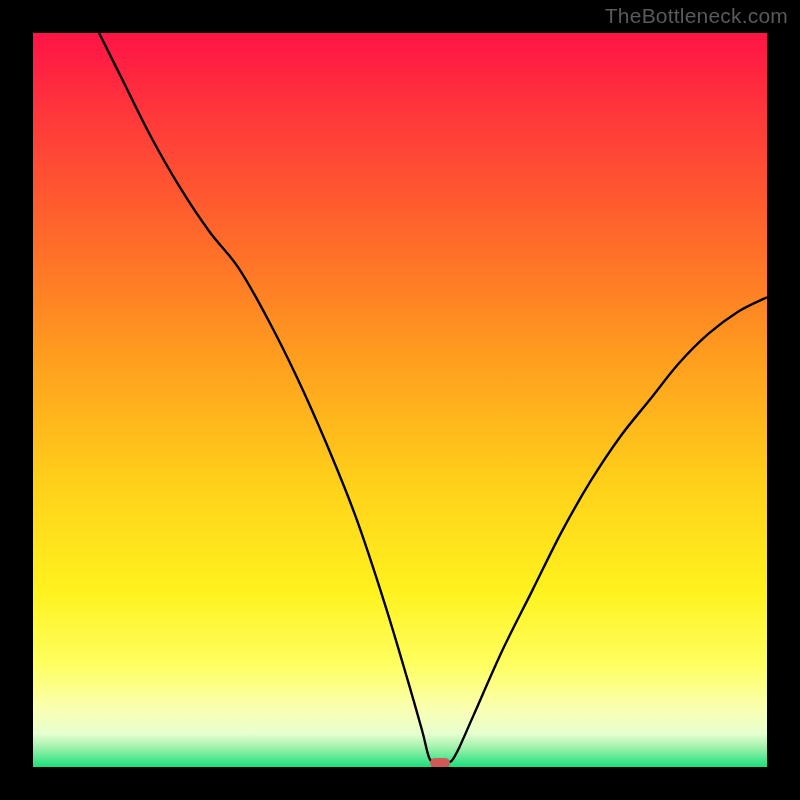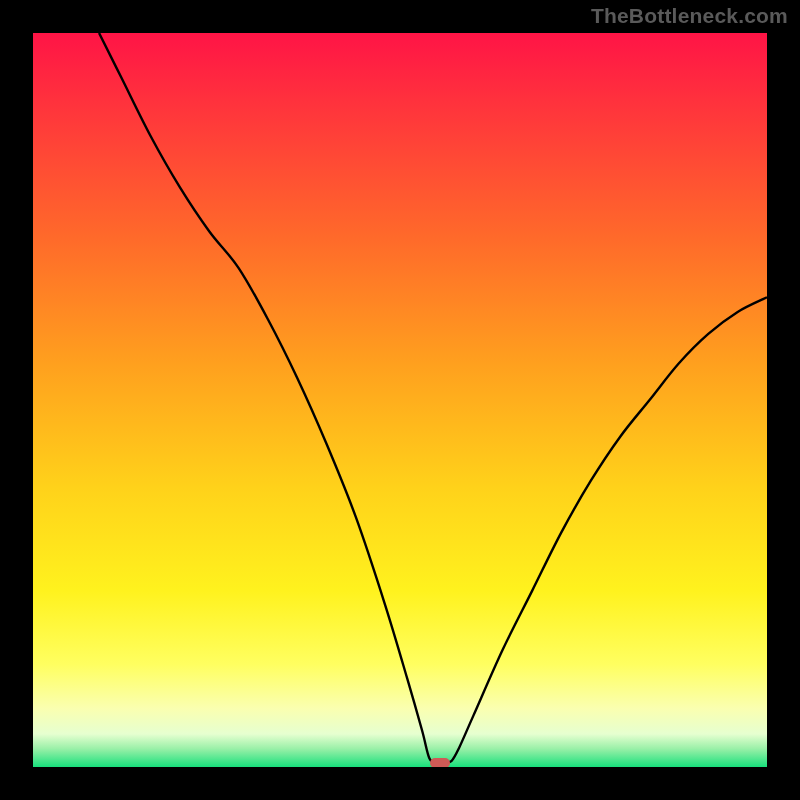--- a/index.html
+++ b/index.html
@@ -15,21 +15,21 @@
     width: 800px;
     height: 800px;
   }
   .watermark {
     position: absolute;
     top: 4px;
     right: 12px;
     color: #5a5a5a;
     font-family: Arial, Helvetica, sans-serif;
     font-size: 21px;
-    font-weight: 700;
+    font-weight: 400;
     letter-spacing: 0.2px;
     z-index: 5;
     user-select: none;
   }
   .plot-area {
     position: absolute;
     left: 33px;
     top: 33px;
     width: 734px;
     height: 734px;

